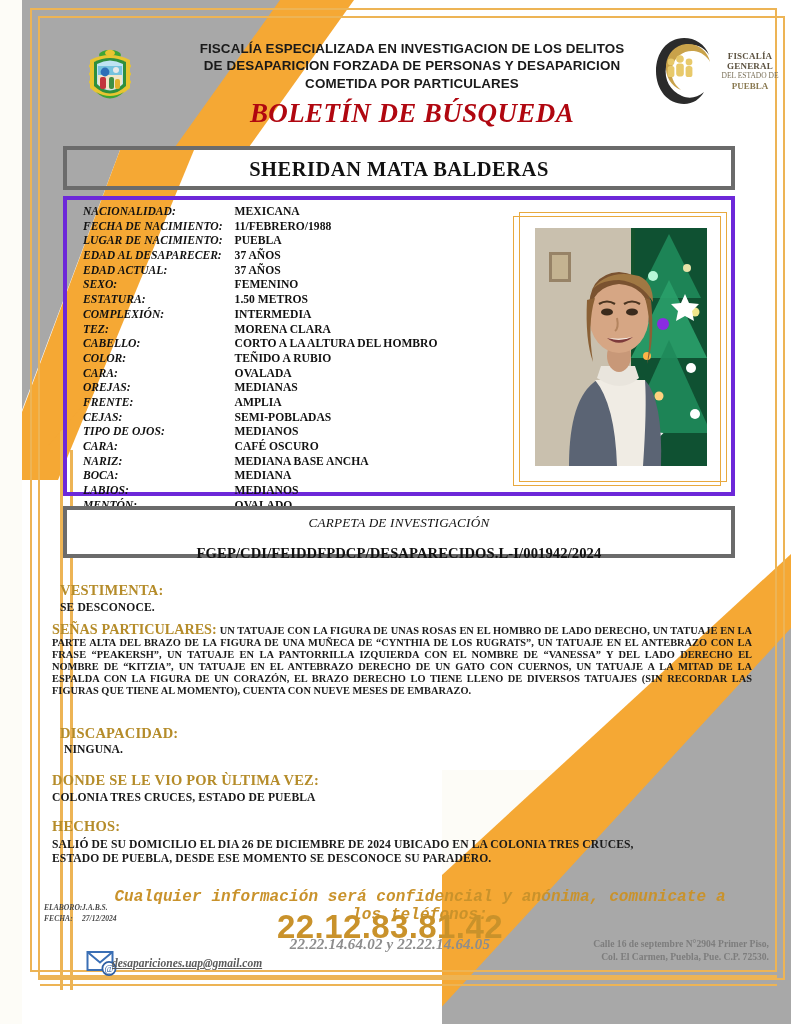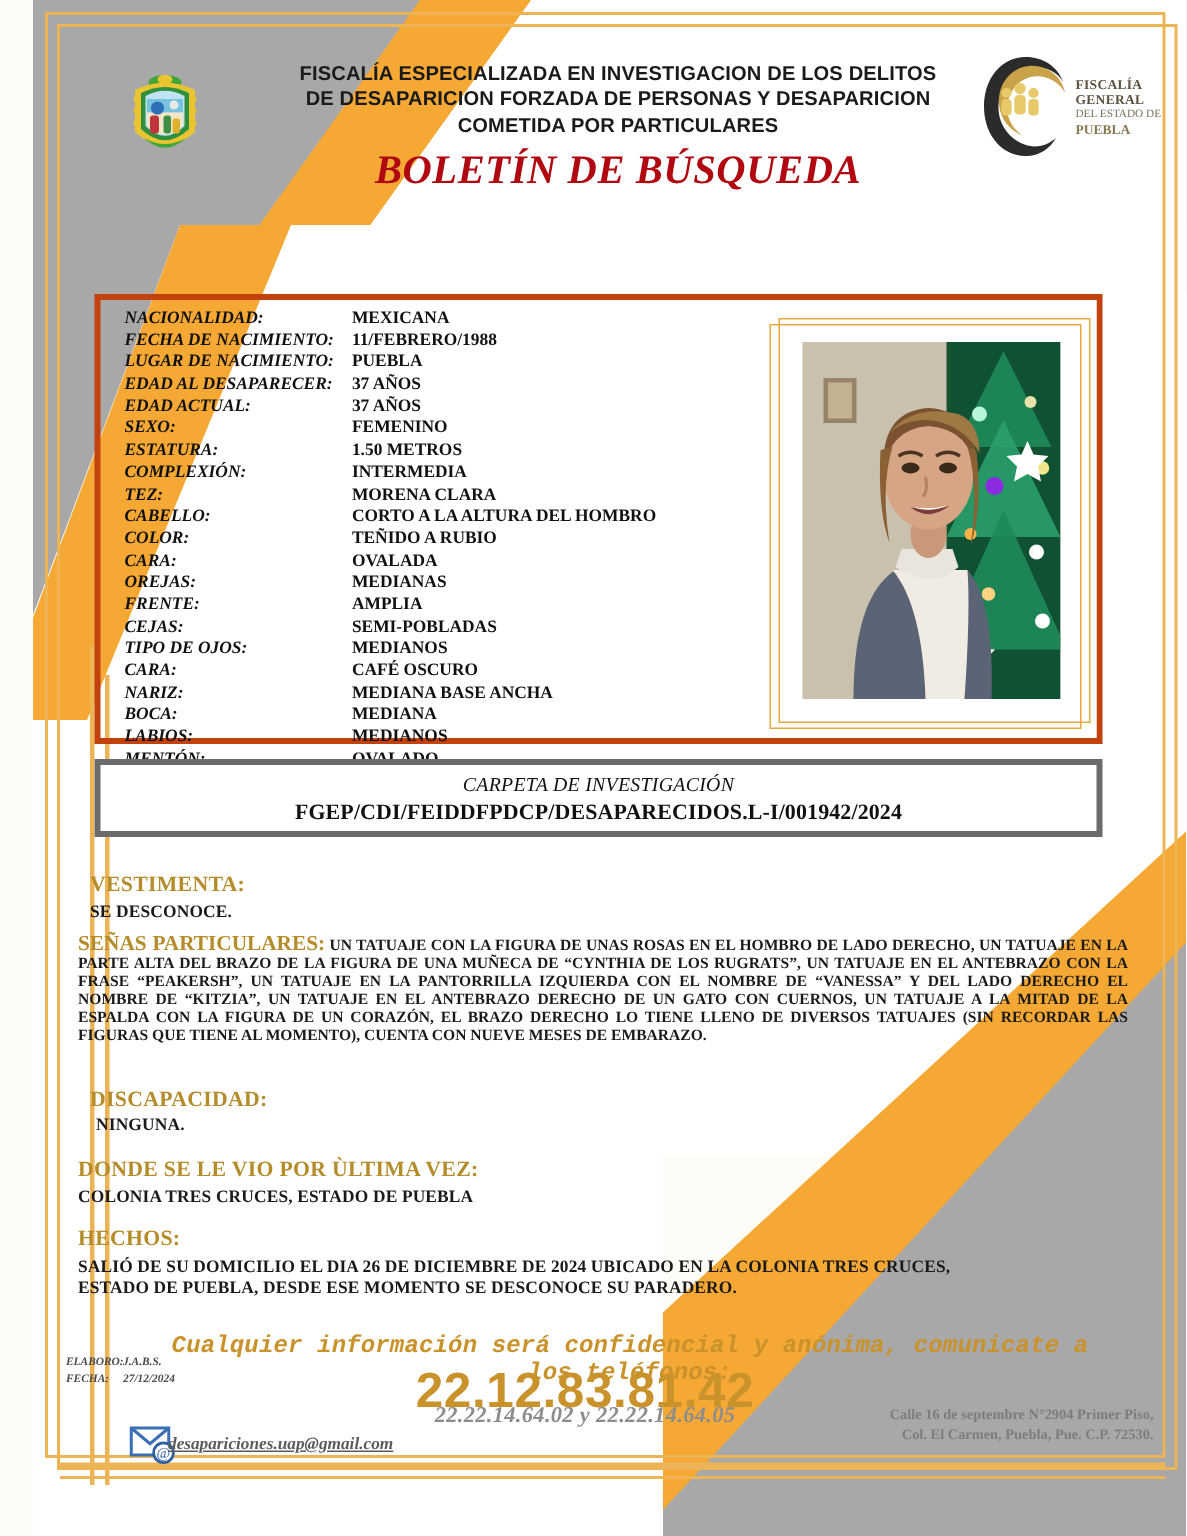--- a/index.html
+++ b/index.html
@@ -83,21 +83,21 @@
   .left-tri{
     position:absolute;left:42px;top:398px;width:42px;height:48px;background:#F5A834;
     clip-path:polygon(0 0, 42px 0, 42px 6px, 6px 48px, 0 48px);
   }
 
   
   .header{position:absolute;left:22px;top:0;width:769px;height:170px;}
   .coat{position:absolute;left:62px;top:48px;width:52px;height:58px;}
   .fge-logo{position:absolute;right:8px;top:34px;width:130px;height:74px;display:flex;align-items:center;}
   .fge-swoosh{width:62px;height:70px;flex:0 0 auto;}
-  .fge-text{margin-left:2px;line-height:1.18;color:#6b6048;}
+  .fge-text{margin-left:2px;line-height:1.18;color:#6b6048;text-align:center;}
   .fge-text .l1{font-size:9px;font-weight:bold;letter-spacing:.2px;color:#5c5240;}
   .fge-text .l2{font-size:7.5px;color:#7a7058;}
   .fge-text .l3{font-size:9px;font-weight:bold;color:#8a7a52;}
 
   .hdr-lines{
     position:absolute;left:150px;top:40px;width:480px;text-align:center;
     font-family:"Liberation Sans", sans-serif;
     font-weight:bold;font-size:13.4px;color:#1a1a1a;line-height:1.3;
     letter-spacing:.1px;
   }
@@ -119,21 +119,21 @@
   }
   .name-text{
     position:absolute;left:0;right:0;top:8px;text-align:center;
     font-family:"Liberation Serif", serif;
     font-weight:bold;font-size:20.5px;color:#111;letter-spacing:.5px;
   }
 
   
   .infobox{
     position:absolute;left:63px;top:196px;width:672px;height:300px;
-    border:4px solid #c2410c;box-sizing:border-box;
+    border:4px solid #6d28d9;box-sizing:border-box;
   }
   .infobox-white{
     position:absolute;left:0;top:0;right:0;bottom:0;background:#fff;
     clip-path:polygon(155px 0, 672px 0, 672px 300px, 22px 300px);
   }
   .info-table{
     position:absolute;left:16px;top:5px;
     border-collapse:collapse;
   }
   .info-table td{
@@ -159,21 +159,21 @@
     position:absolute;left:63px;top:506px;width:672px;height:52px;
     border:4px solid #6b6b6b;box-sizing:border-box;background:#fff;
     text-align:center;
   }
   .carpeta .t1{
     font-family:"Liberation Serif", serif;font-style:italic;font-weight:normal;
     font-size:13.2px;color:#111;margin-top:5px;letter-spacing:.2px;
   }
   .carpeta .t2{
     font-family:"Liberation Serif", serif;font-weight:bold;
-    font-size:14.6px;color:#111;margin-top:3px;letter-spacing:.1px;
+    font-size:14.6px;color:#111;margin-top:14px;letter-spacing:.1px;
   }
 
   
   .sec-head{
     font-family:"Liberation Serif", serif;
     font-weight:bold;font-size:14.5px;color:#B58C2A;letter-spacing:.2px;
   }
   .sec-body{
     font-family:"Liberation Serif", serif;
     font-weight:bold;font-size:11.6px;color:#1a1a1a;letter-spacing:.1px;
@@ -315,20 +315,24 @@
         <path d="M44 22 C41 30 40 40 44 50 C48 40 48 30 44 22 Z" fill="#ffffff" opacity="0.85"></path>
       </svg>
       <div class="fge-text">
         <div class="l1">FISCALÍA GENERAL</div>
         <div class="l2">DEL ESTADO DE</div>
         <div class="l3">PUEBLA</div>
       </div>
     </div>
   </div>
 
+  <div class="namebar">
+    <div class="namebar-white"></div>
+    <div class="name-text">SHERIDAN MATA BALDERAS</div>
+  </div>
 
   <div class="infobox">
     <div class="infobox-white"></div>
 
     <table class="info-table">
       <tbody>
           <tr>
             <td class="k">NACIONALIDAD:</td>
             <td class="v">MEXICANA</td>
           </tr>

